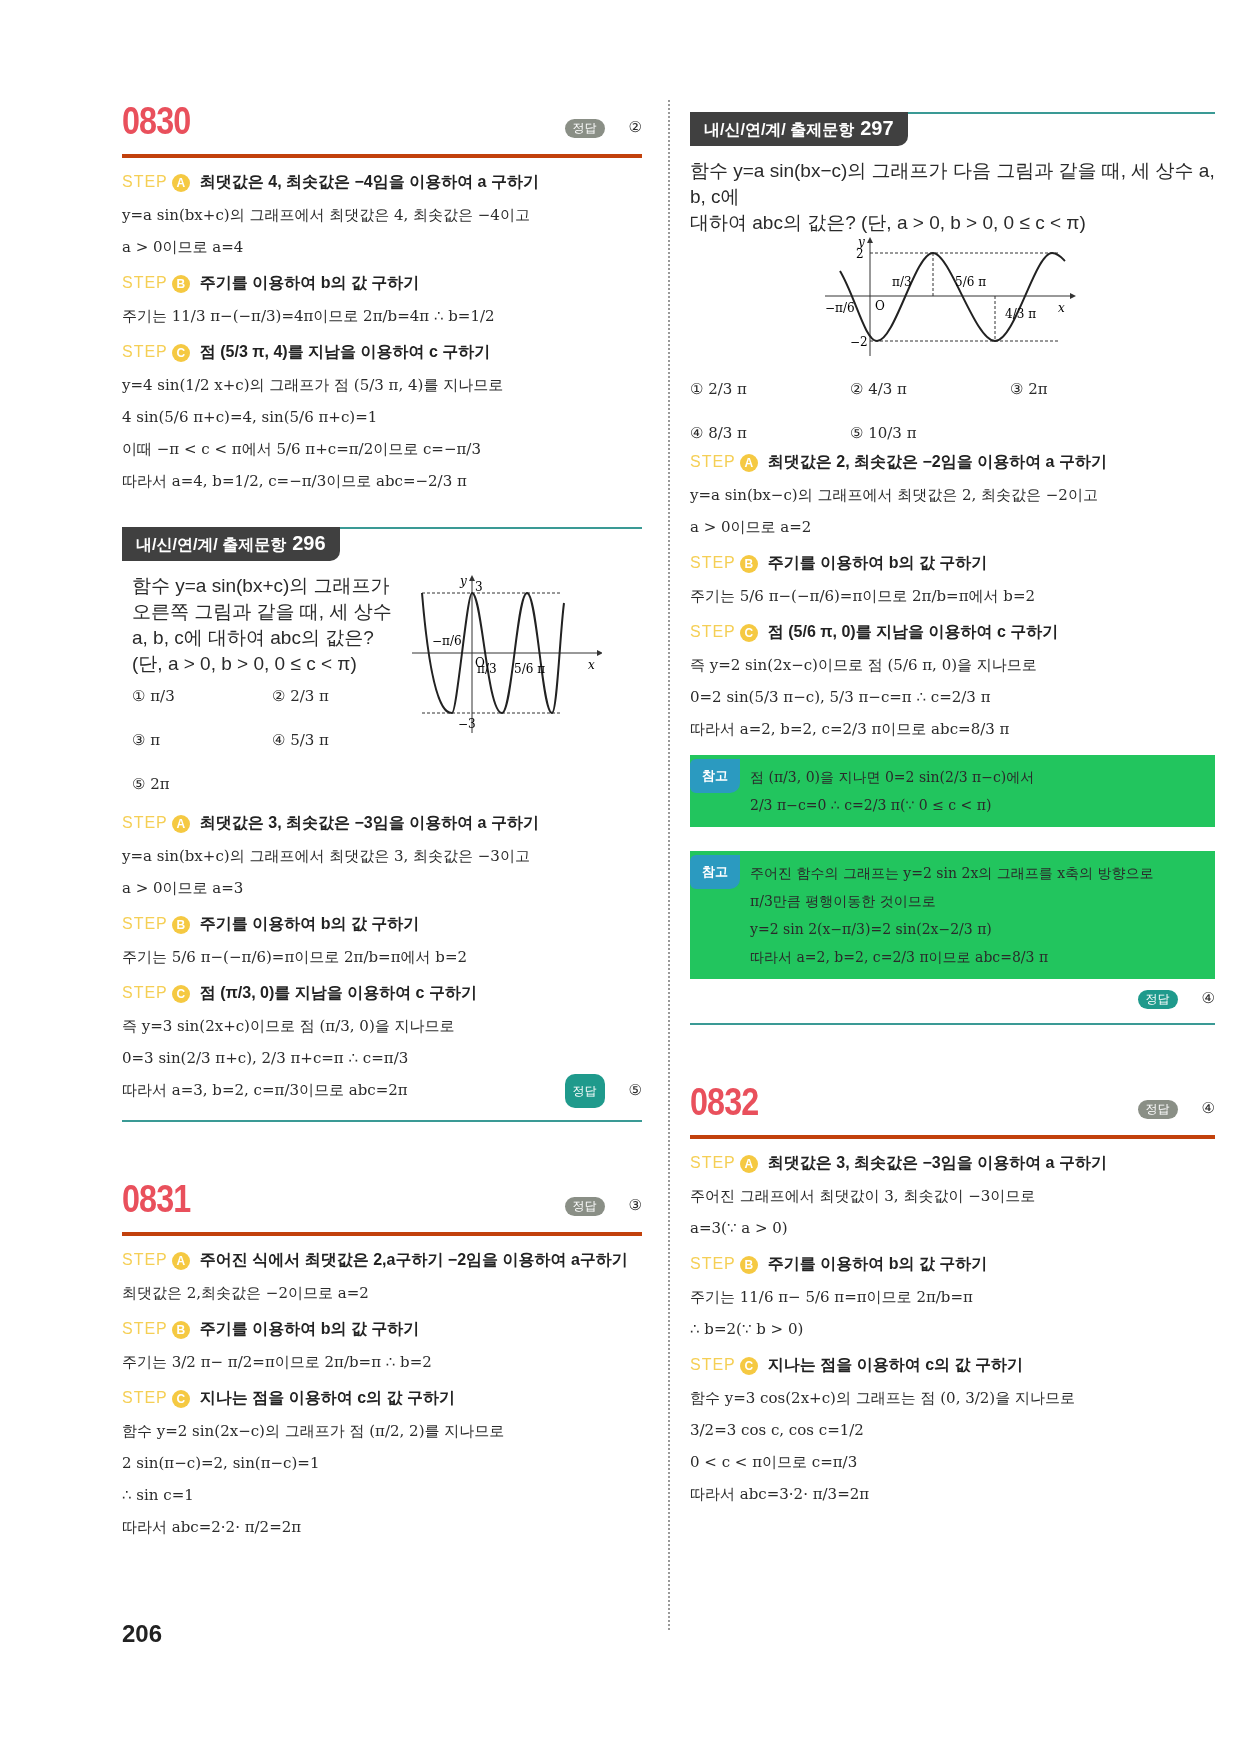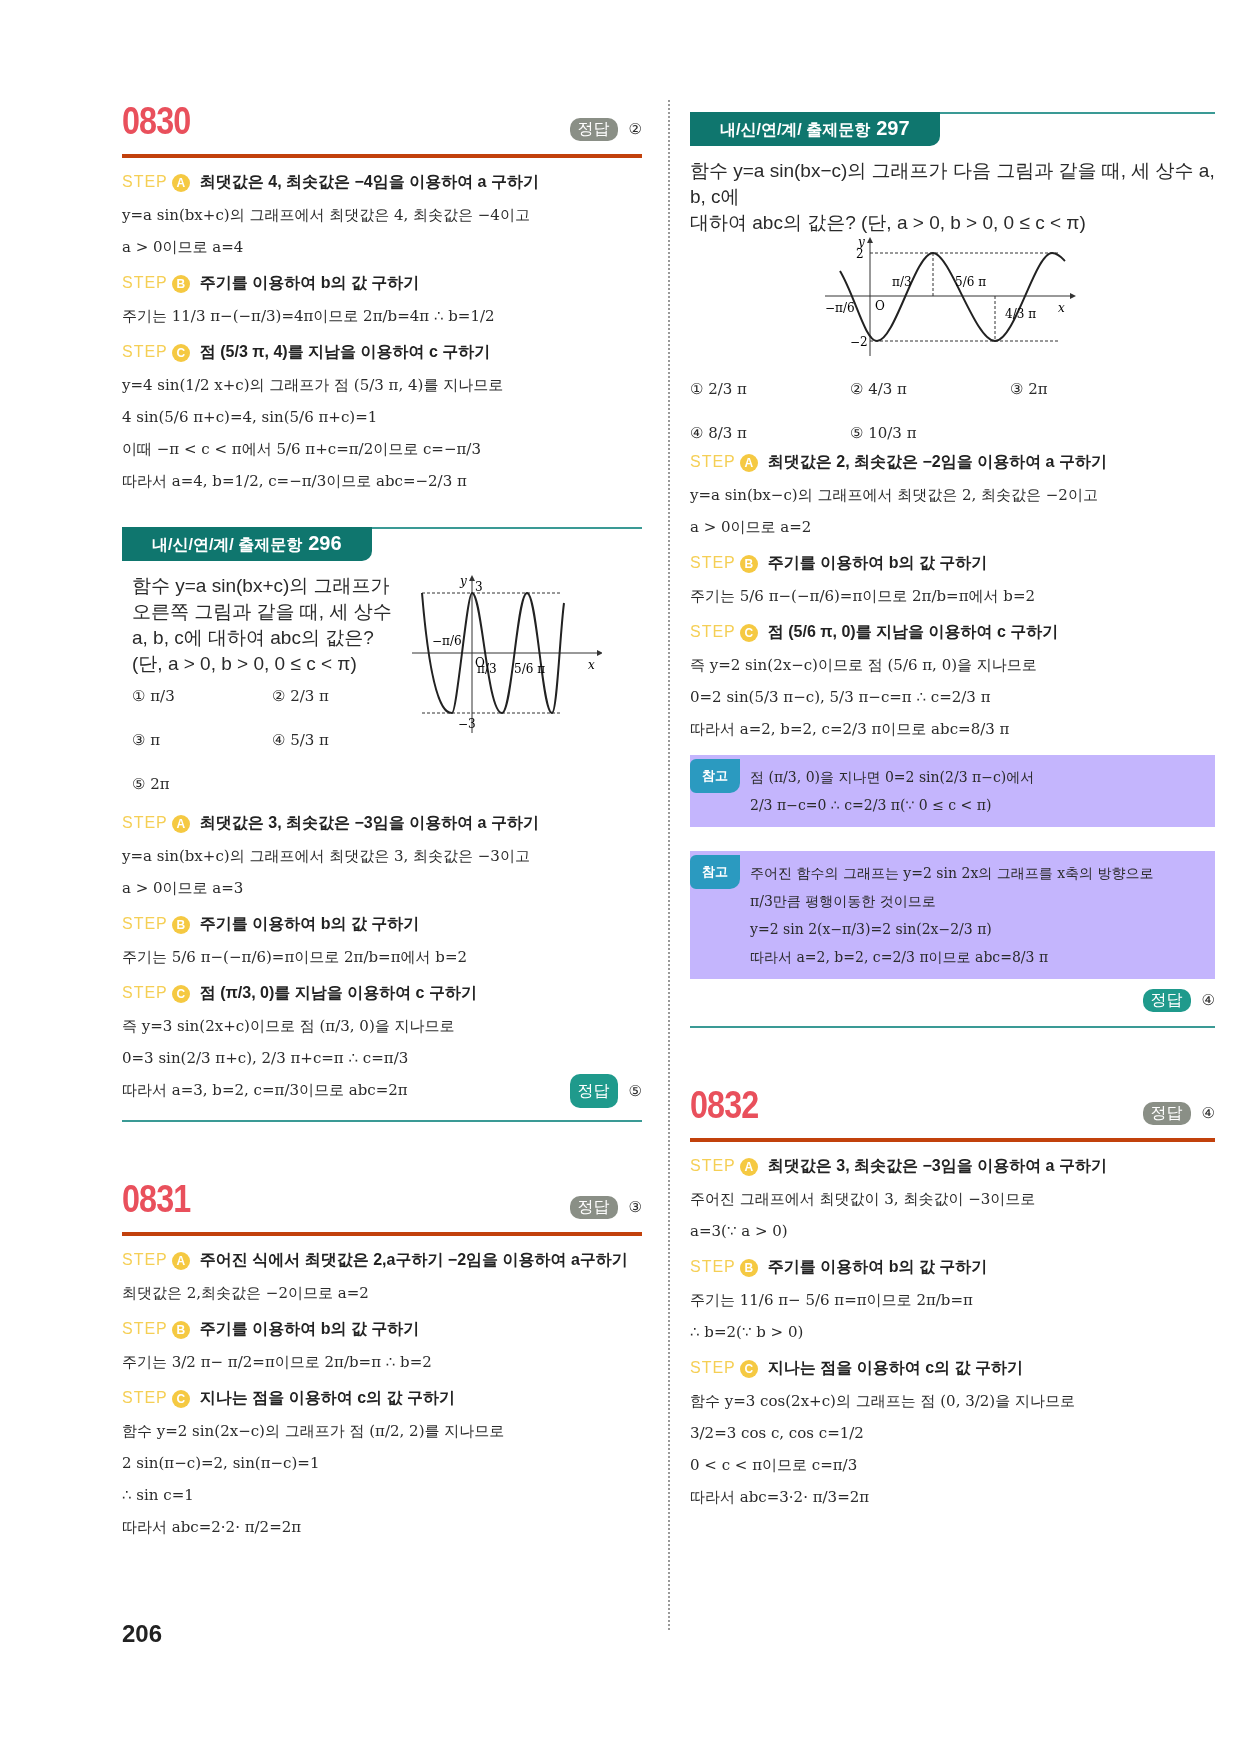--- a/index.html
+++ b/index.html
@@ -4,33 +4,33 @@
 <style>
   * { box-sizing: border-box; margin: 0; padding: 0; }
   body { width: 1240px; height: 1754px; background: #fff; font-family: "DejaVu Serif", serif; color: #2a2a2a; position: relative; overflow: hidden; }
   .col { position: absolute; top: 100px; }
   .col-left { left: 122px; width: 520px; }
   .col-right { left: 690px; width: 525px; }
   .divider { position: absolute; left: 668px; top: 100px; height: 1530px; border-left: 2px dotted #999; }
   .pnum { font-family: "Liberation Sans", sans-serif; font-weight: bold; font-size: 38px; color: #e9505c; letter-spacing: -1px; transform: scaleX(0.85); transform-origin: left; display: inline-block; }
   .phead { position: relative; height: 58px; border-bottom: 4px solid #c2410c; margin-bottom: 14px; }
   .phead .ans { position: absolute; right: 0; top: 18px; font-size: 15px; font-family: "Liberation Sans", sans-serif; }
-  .badge { display: inline-block; background: #8a8f86; color: #fff; border-radius: 10px; padding: 1px 8px; font-size: 16px; font-family: "Liberation Sans", sans-serif; margin-right: 11px; text-align: right; }
+  .badge { display: inline-block; background: #8a8f86; color: #fff; border-radius: 10px; padding: 1px 8px; font-size: 12px; font-family: "Liberation Sans", sans-serif; margin-right: 24px; text-align: right; }
   .badge.teal { background: #1f9a8c; }
   .step { font-family: "Liberation Sans", sans-serif; font-size: 16px; font-weight: bold; margin: 10px 0 6px; color: #222; }
   .step .tag { color: #f5cf55; font-weight: normal; letter-spacing: 1px; margin-right: 4px; }
   .step .circ { display: inline-block; width: 18px; height: 18px; border-radius: 50%; background: #f5c942; color: #fff; font-size: 12px; text-align: center; line-height: 18px; margin-right: 10px; }
   .line { font-size: 15px; line-height: 32px; white-space: nowrap; }
   .band { position: relative; height: 34px; border-top: 2px solid #3a9a95; margin: 20px 0 12px; }
-  .band .lbl { position: absolute; left: 0; top: -2px; background: #0f766e; color: #fff; font-family: "Liberation Sans", sans-serif; font-size: 16px; padding: 5px 30px; border-radius: 0 0 10px 0; font-weight: bold; }
+  .band .lbl { position: absolute; left: 0; top: -2px; background: #404040; color: #fff; font-family: "Liberation Sans", sans-serif; font-size: 16px; padding: 5px 14px; border-radius: 0 0 10px 0; font-weight: bold; }
   .band .lbl span.n { font-size: 20px; margin-left: 6px; }
   .q { font-size: 19px; line-height: 26px; font-family: "Liberation Sans", sans-serif; }
   .choices { display: grid; grid-template-columns: 160px 160px 160px; font-size: 15px; row-gap: 26px; margin: 10px 0; }
   .sep { border-bottom: 2px solid #3a9a95; margin: 14px 0 56px; }
-  .note { background: #c4b5fd; margin: 10px 0 10px 0; padding: 8px 12px 8px 60px; position: relative; font-size: 14px; line-height: 28px; }
+  .note { background: #22c55e; margin: 10px 0 10px 0; padding: 8px 12px 8px 60px; position: relative; font-size: 14px; line-height: 28px; }
   .note .nl { position: absolute; left: 0; top: 4px; background: #2b9ac0; color: #fff; font-family: "Liberation Sans", sans-serif; font-size: 13px; padding: 3px 12px; border-radius: 6px 0 10px 6px; font-weight: bold; }
   .answer-row { text-align: right; font-size: 15px; font-family: "Liberation Sans", sans-serif; margin: 6px 0; }
   .pagenum { position: absolute; left: 122px; top: 1620px; font-family: "Liberation Sans", sans-serif; font-size: 24px; font-weight: bold; color: #222; }
   svg text { font-family: "DejaVu Serif", serif; font-size: 12px; }
 </style>
 </head>
 <body>
 
 <div class="divider"></div>
 

